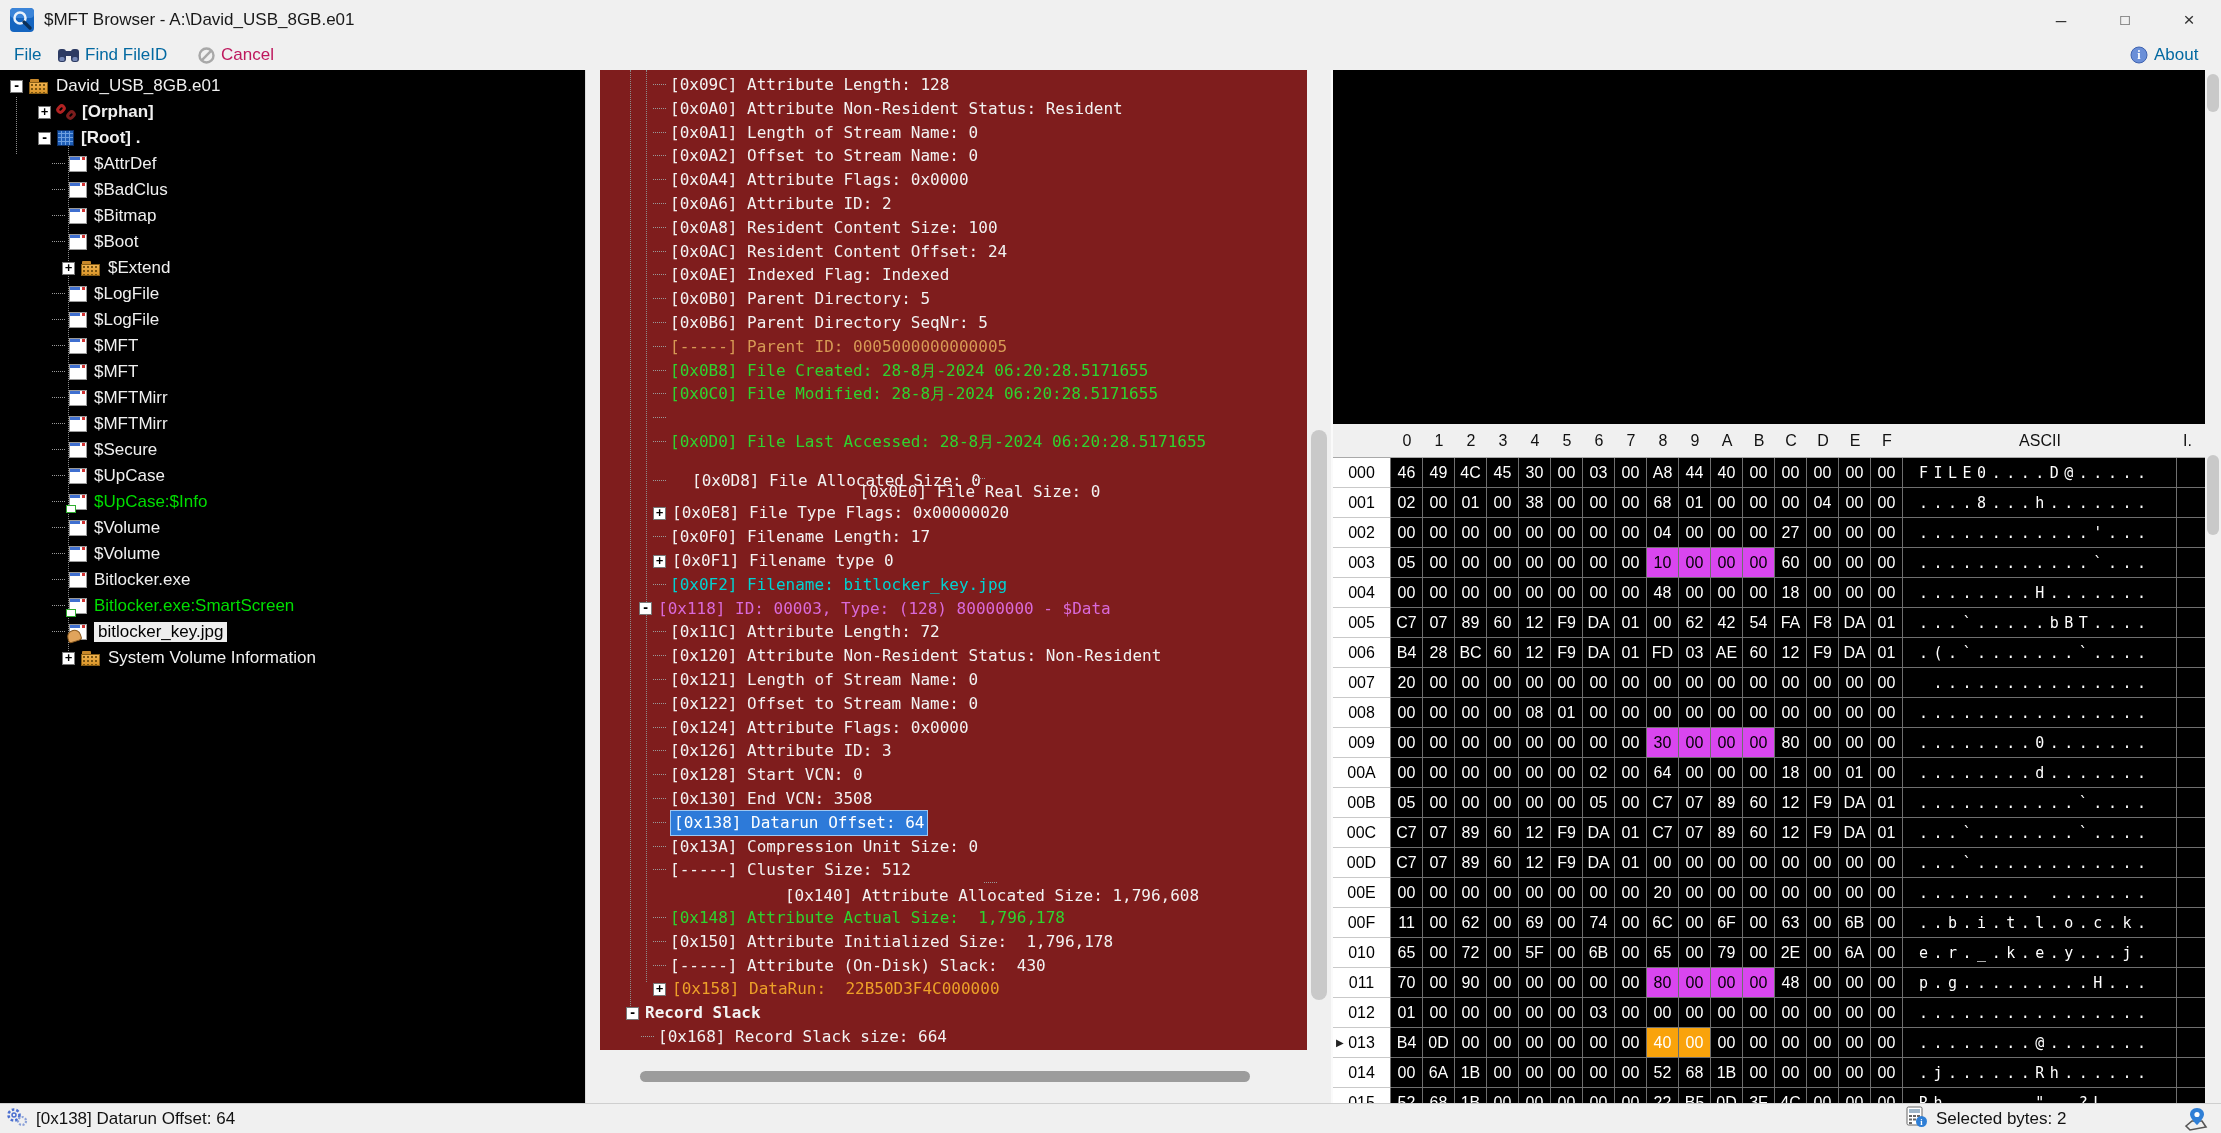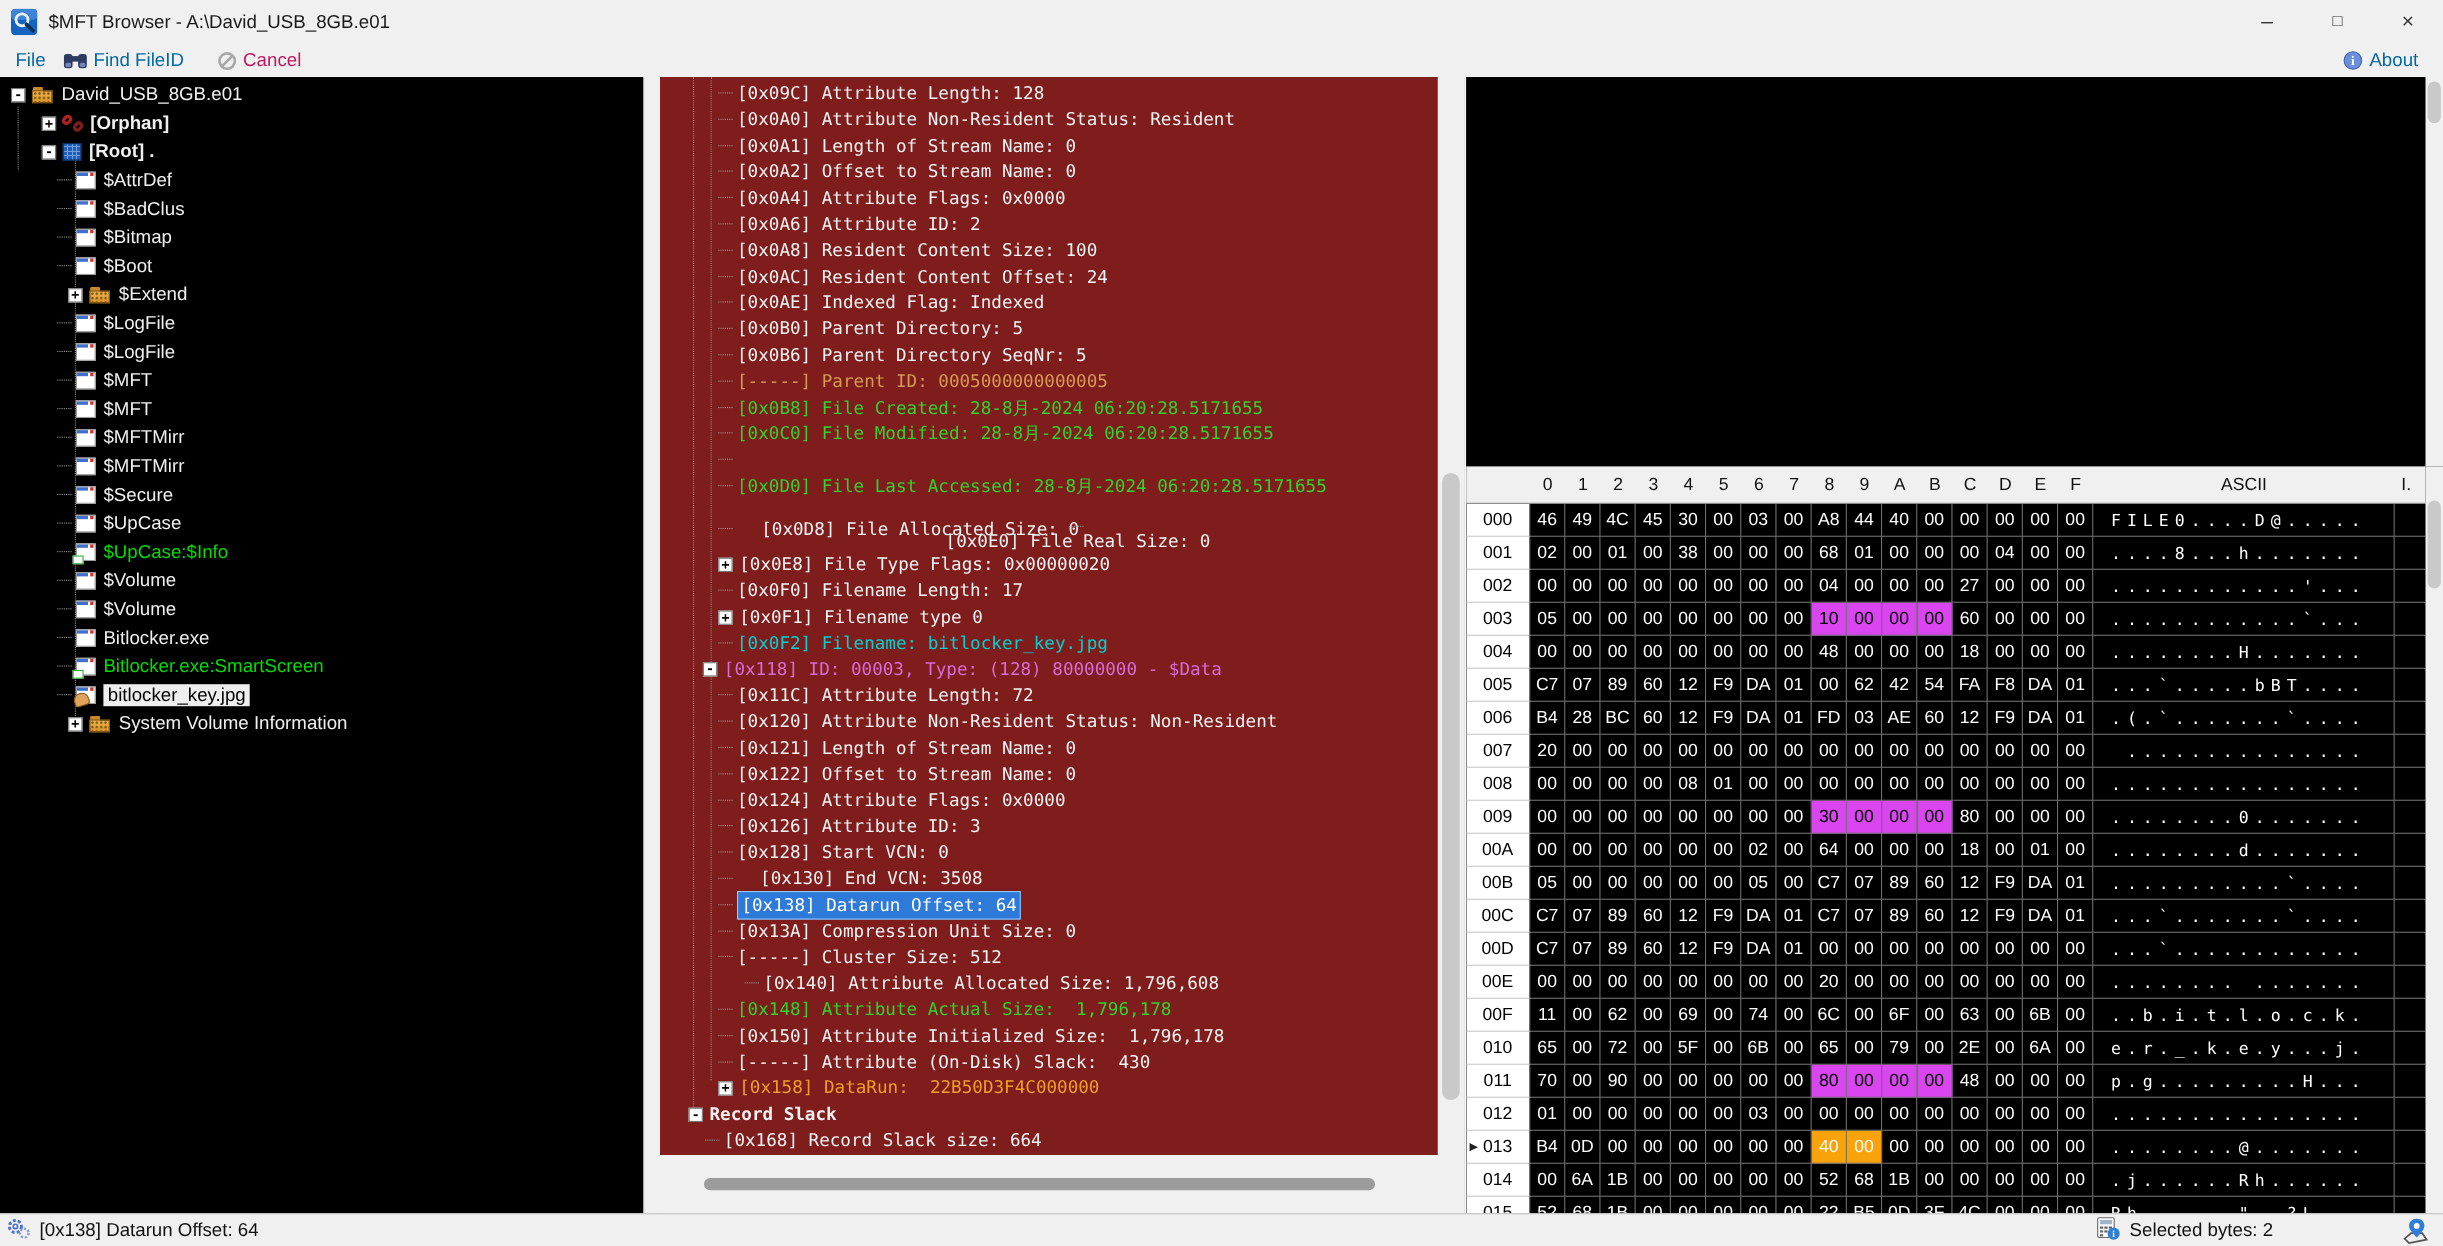--- a/index.html
+++ b/index.html
@@ -404,37 +404,37 @@
       <span class="d-label c-white">[0x124] Attribute Flags: 0x0000</span>
     </div>
     <div class="detail-row" style="top: 669.4px; padding-left: 53px;">
       <span class="dotline"></span>
       <span class="d-label c-white">[0x126] Attribute ID: 3</span>
     </div>
     <div class="detail-row" style="top: 693.2px; padding-left: 53px;">
       <span class="dotline"></span>
       <span class="d-label c-white">[0x128] Start VCN: 0</span>
     </div>
-    <div class="detail-row" style="top: 717px; padding-left: 53px; gap: 21px;">
+    <div class="detail-row" style="top: 717px; padding-left: 53px;">
       <span class="dotline"></span>
       <span class="d-label c-white">[0x130] End VCN: 3508</span>
     </div>
     <div class="detail-row" style="top: 740.8px; padding-left: 53px;">
       <span class="dotline"></span>
       <span class="d-label c-white d-sel">[0x138] Datarun Offset: 64</span>
     </div>
     <div class="detail-row" style="top: 764.6px; padding-left: 53px;">
       <span class="dotline"></span>
       <span class="d-label c-white">[0x13A] Compression Unit Size: 0</span>
     </div>
     <div class="detail-row" style="top: 788.4px; padding-left: 53px;">
       <span class="dotline"></span>
       <span class="d-label c-white">[-----] Cluster Size: 512</span>
     </div>
-    <div class="detail-row" style="top: 812.2px; padding-left: 77px;">
+    <div class="detail-row" style="top: 812.2px; padding-left: 77px; flex-direction: column;">
       <span class="dotline"></span>
       <span class="d-label c-white">[0x140] Attribute Allocated Size: 1,796,608</span>
     </div>
     <div class="detail-row" style="top: 836px; padding-left: 53px;">
       <span class="dotline"></span>
       <span class="d-label c-green">[0x148] Attribute Actual Size:  1,796,178</span>
     </div>
     <div class="detail-row" style="top: 859.8px; padding-left: 53px;">
       <span class="dotline"></span>
       <span class="d-label c-white">[0x150] Attribute Initialized Size:  1,796,178</span>

